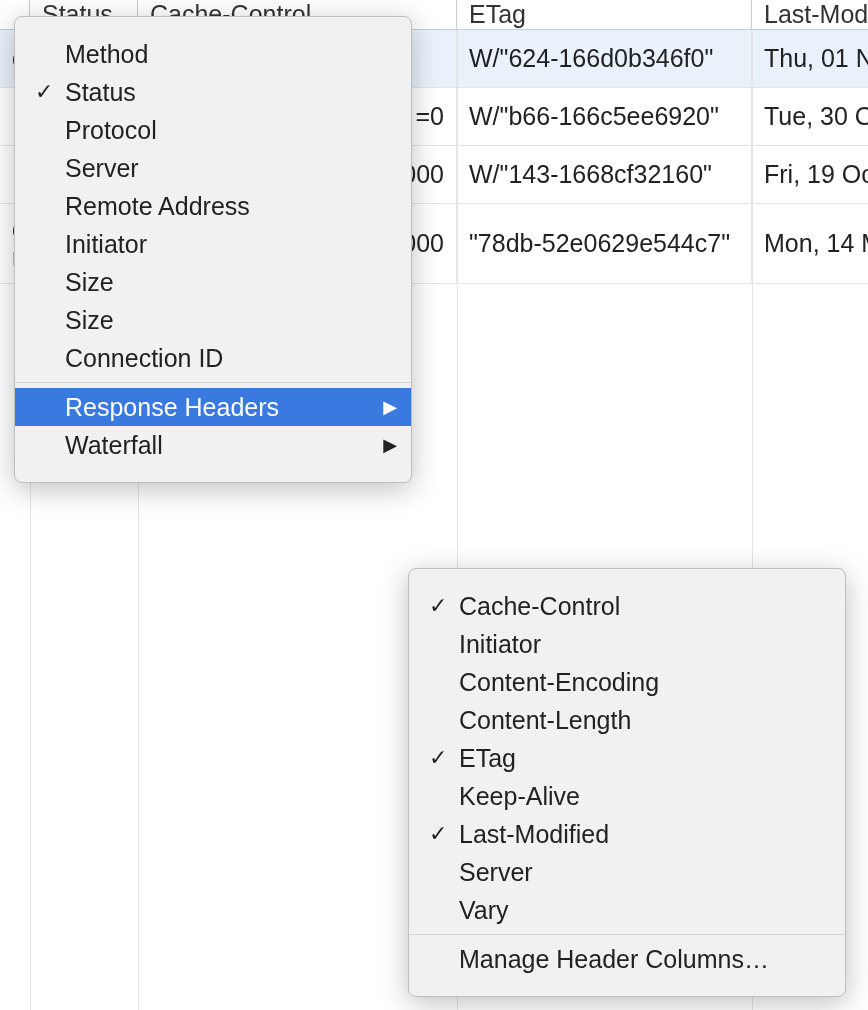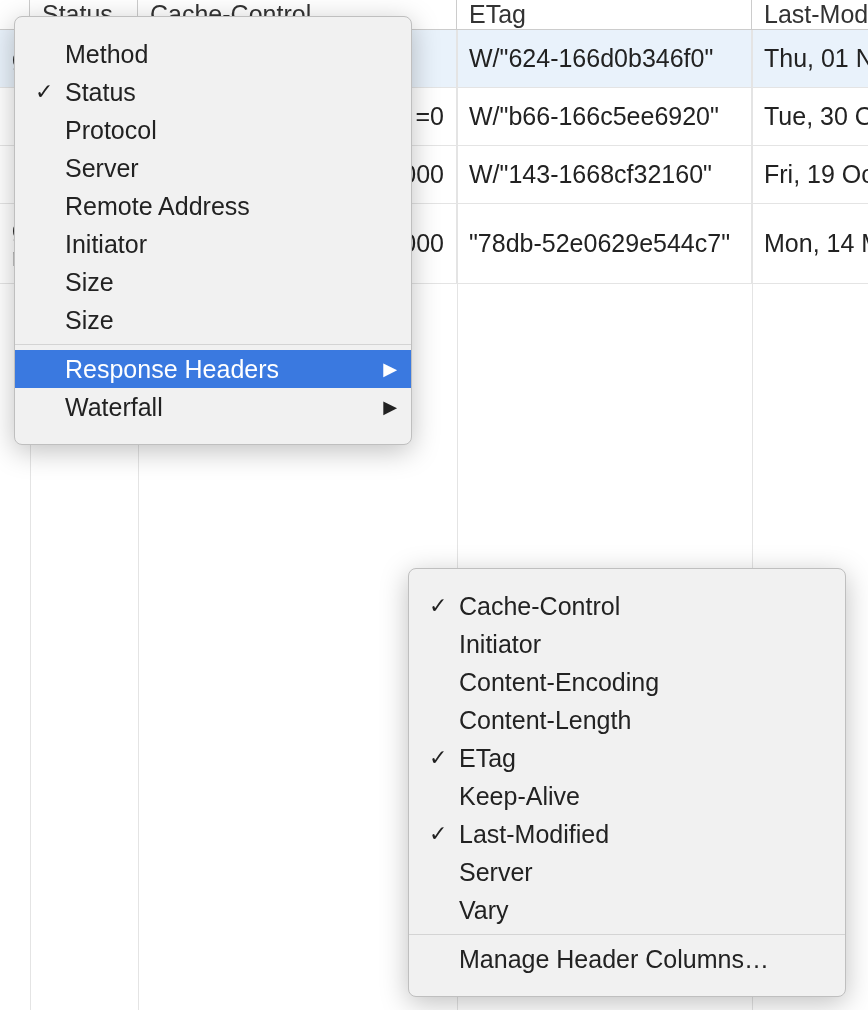--- a/index.html
+++ b/index.html
@@ -182,20 +182,24 @@
         <span class="lab">Initiator</span>
       </div>
       <div class="menu-item">
         <span class="check"></span>
         <span class="lab">Size</span>
       </div>
       <div class="menu-item">
         <span class="check"></span>
         <span class="lab">Size</span>
       </div>
+      <div class="menu-item">
+        <span class="check"></span>
+        <span class="lab">Connection ID</span>
+      </div>
     </div>
   <div class="menu-sep"></div>
   <div id="menu-main-items2">
       <div class="menu-item highlight">
         <span class="check"></span>
         <span class="lab">Response Headers</span>
         <span class="arrow">▶</span>
       </div>
       <div class="menu-item">
         <span class="check"></span>

